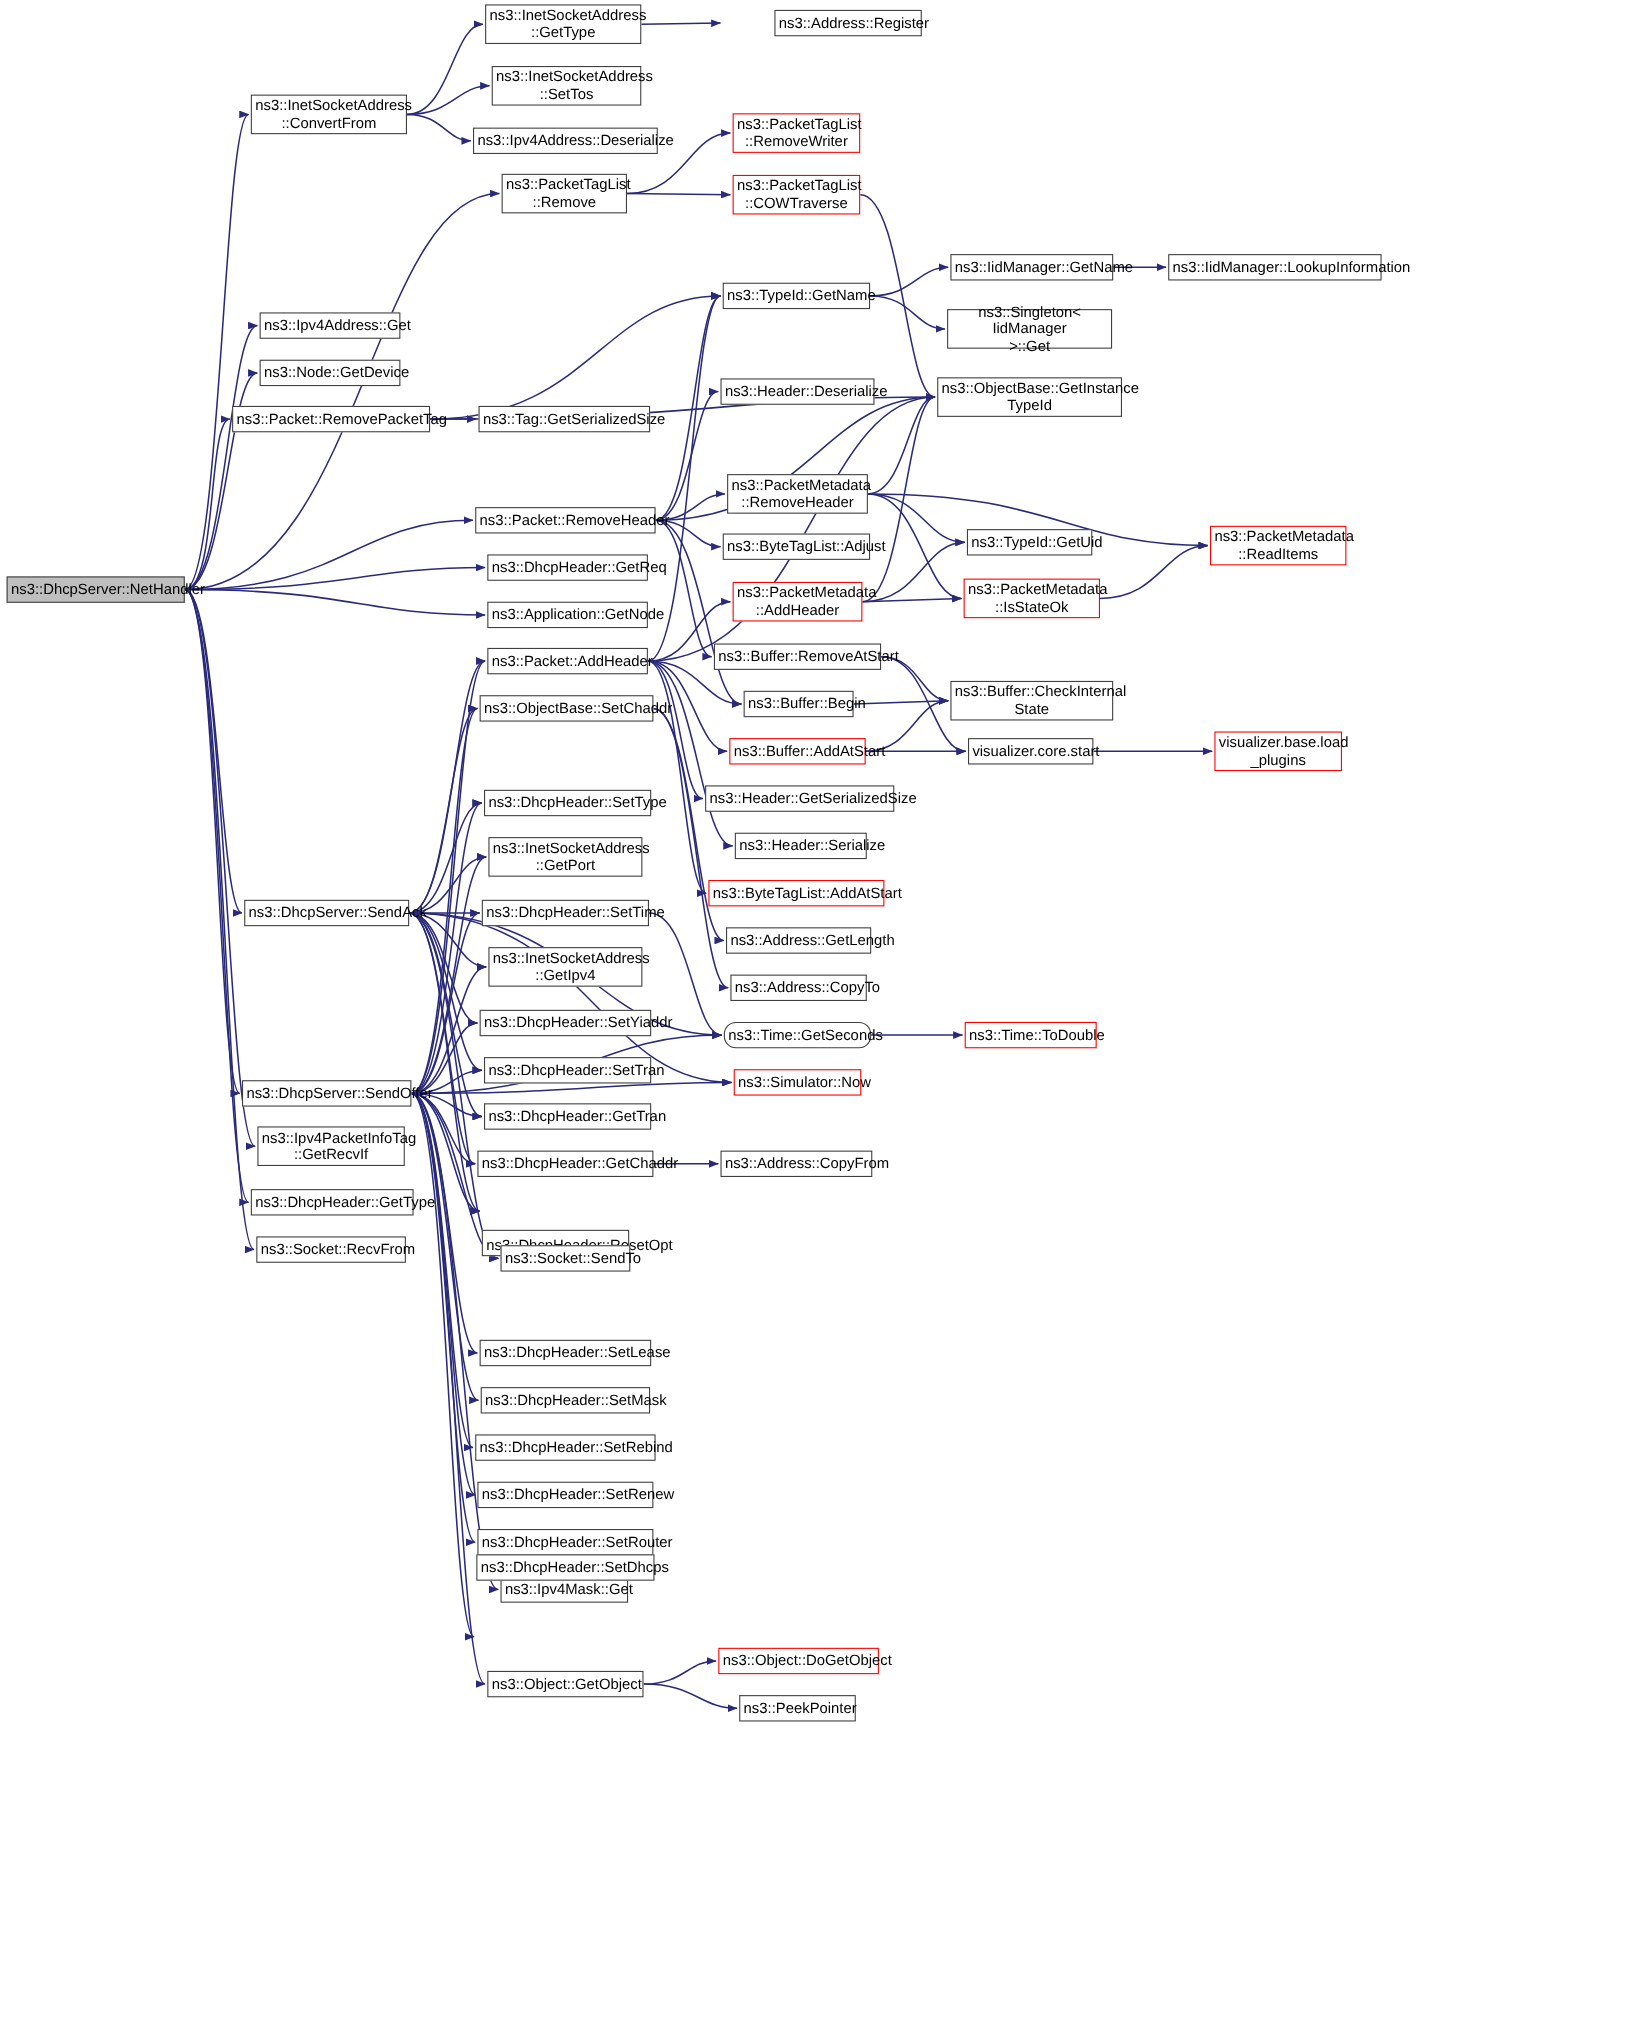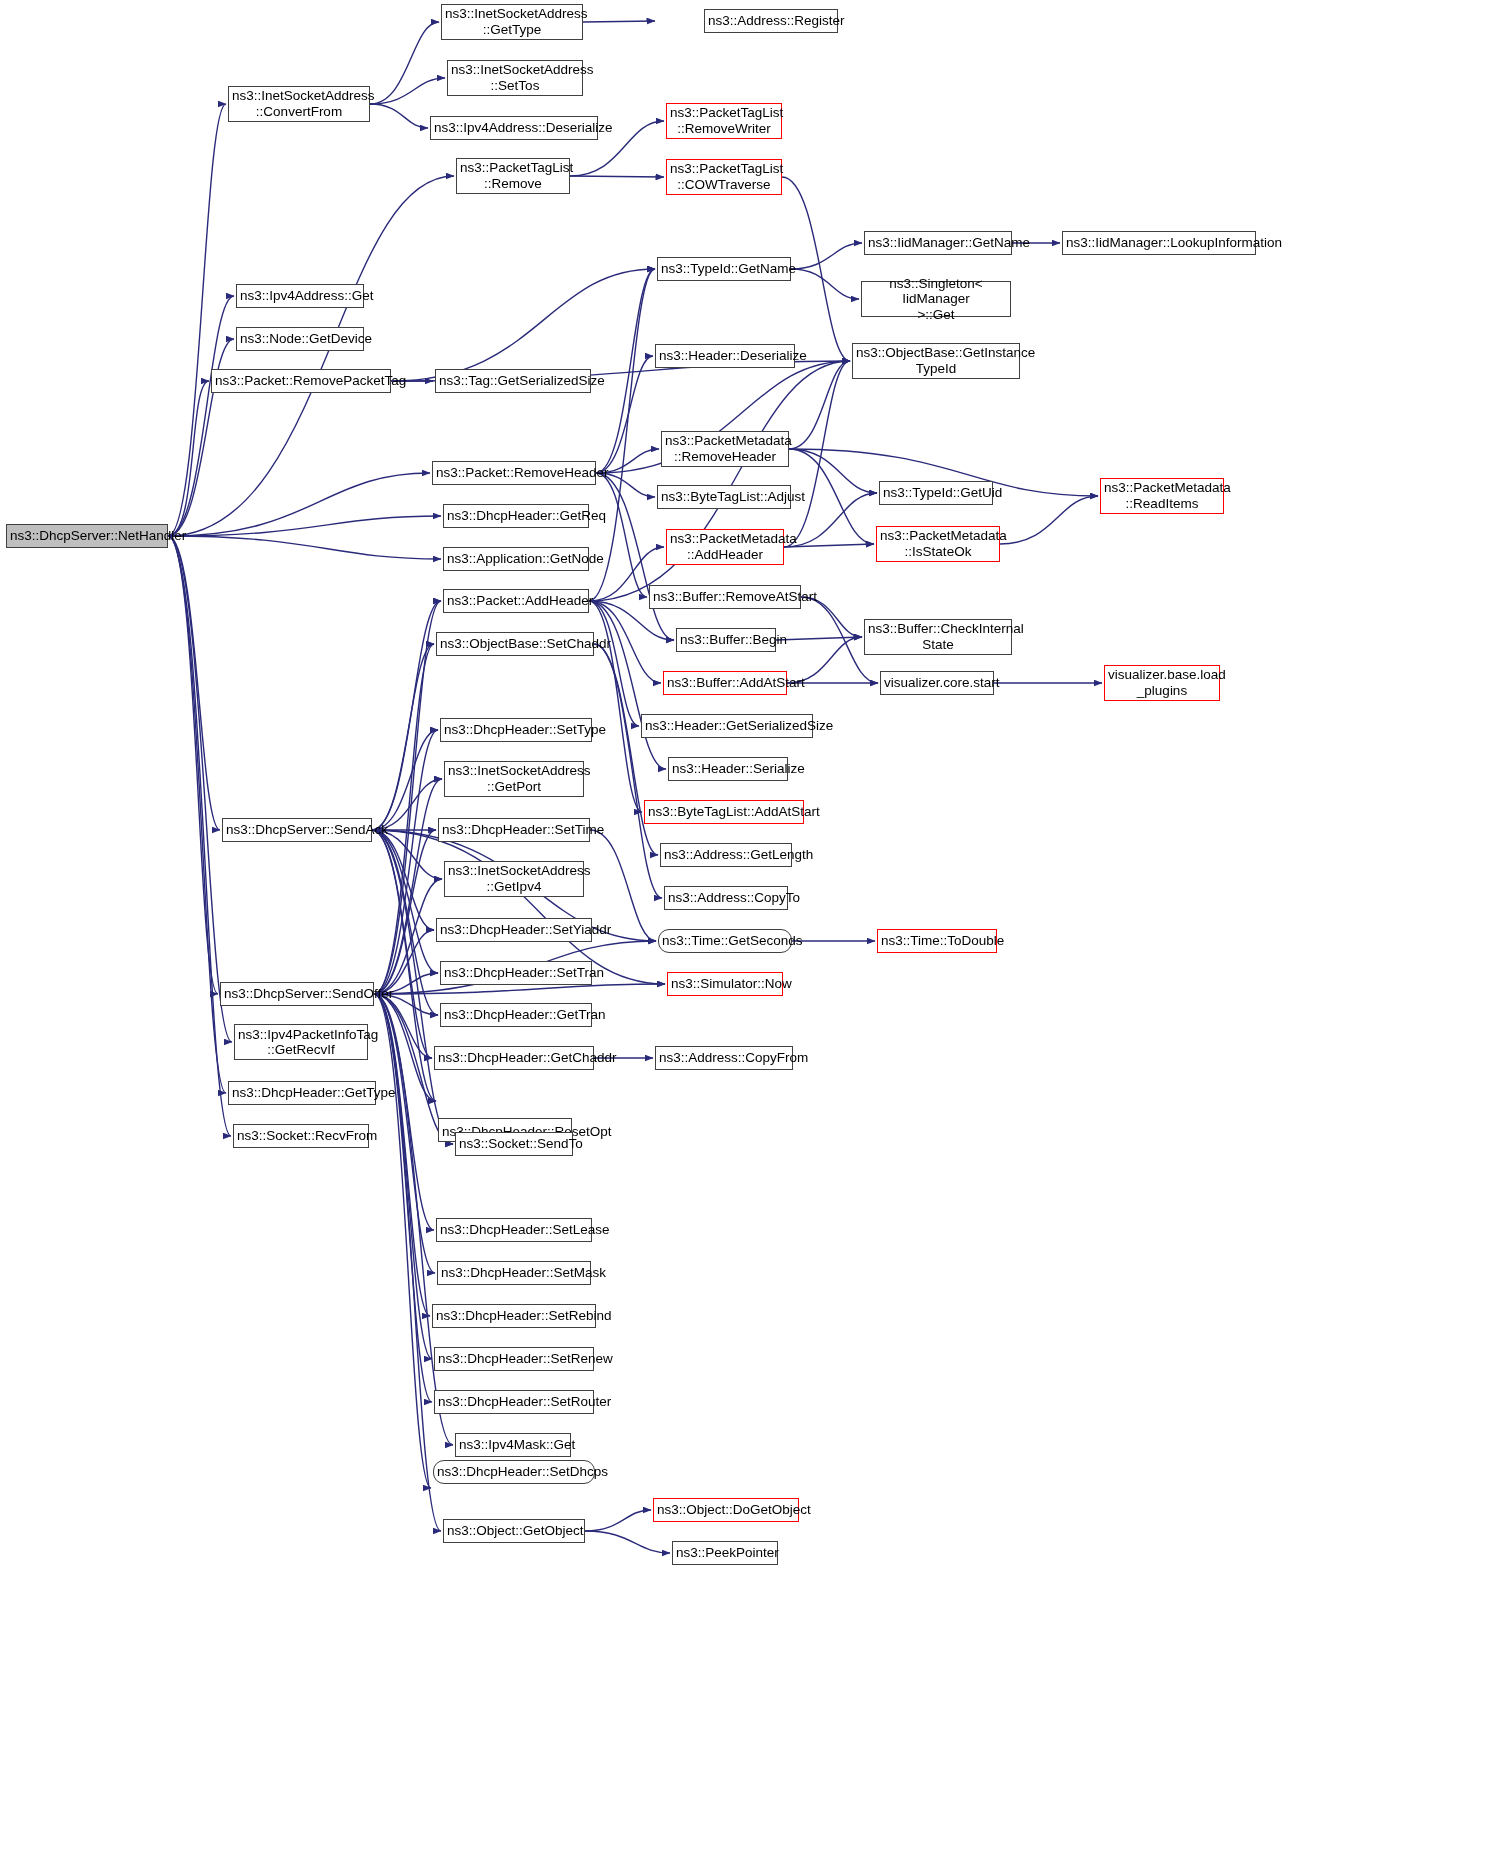--- a/index.html
+++ b/index.html
@@ -202,18 +202,18 @@
       <div class="node" style="left: 234px; top: 1024px; width: 134px; height: 36px; align-items: flex-end;"><span>ns3::Ipv4PacketInfoTag
 ::GetRecvIf</span></div>
       <div class="node" style="left: 228px; top: 1081px; width: 148px; height: 24px; align-items: center;"><span>ns3::DhcpHeader::GetType</span></div>
       <div class="node" style="left: 233px; top: 1124px; width: 136px; height: 24px;"><span>ns3::Socket::RecvFrom</span></div>
       <div class="node" style="left: 436px; top: 1218px; width: 156px; height: 24px;"><span>ns3::DhcpHeader::SetLease</span></div>
       <div class="node" style="left: 437px; top: 1261px; width: 154px; height: 24px;"><span>ns3::DhcpHeader::SetMask</span></div>
       <div class="node" style="left: 432px; top: 1304px; width: 164px; height: 24px;"><span>ns3::DhcpHeader::SetRebind</span></div>
       <div class="node" style="left: 434px; top: 1347px; width: 160px; height: 24px;"><span>ns3::DhcpHeader::SetRenew</span></div>
       <div class="node" style="left: 434px; top: 1390px; width: 160px; height: 24px;"><span>ns3::DhcpHeader::SetRouter</span></div>
       <div class="node" style="left: 455px; top: 1433px; width: 116px; height: 24px;"><span>ns3::Ipv4Mask::Get</span></div>
-      <div class="node" style="left: 433px; top: 1460px; width: 162px; height: 24px; border-radius: 11px;"><span>ns3::DhcpHeader::SetDhcps</span></div>
+      <div class="node" style="left: 433px; top: 1413px; width: 162px; height: 24px;"><span>ns3::DhcpHeader::SetDhcps</span></div>
       <div class="node" style="left: 443px; top: 1519px; width: 142px; height: 24px;"><span>ns3::Object::GetObject</span></div>
       <div class="node red" style="left: 653px; top: 1498px; width: 146px; height: 24px;"><span>ns3::Object::DoGetObject</span></div>
       <div class="node" style="left: 672px; top: 1541px; width: 106px; height: 24px;"><span>ns3::PeekPointer</span></div>
     </div>
 </div>
 
 </body></html>

